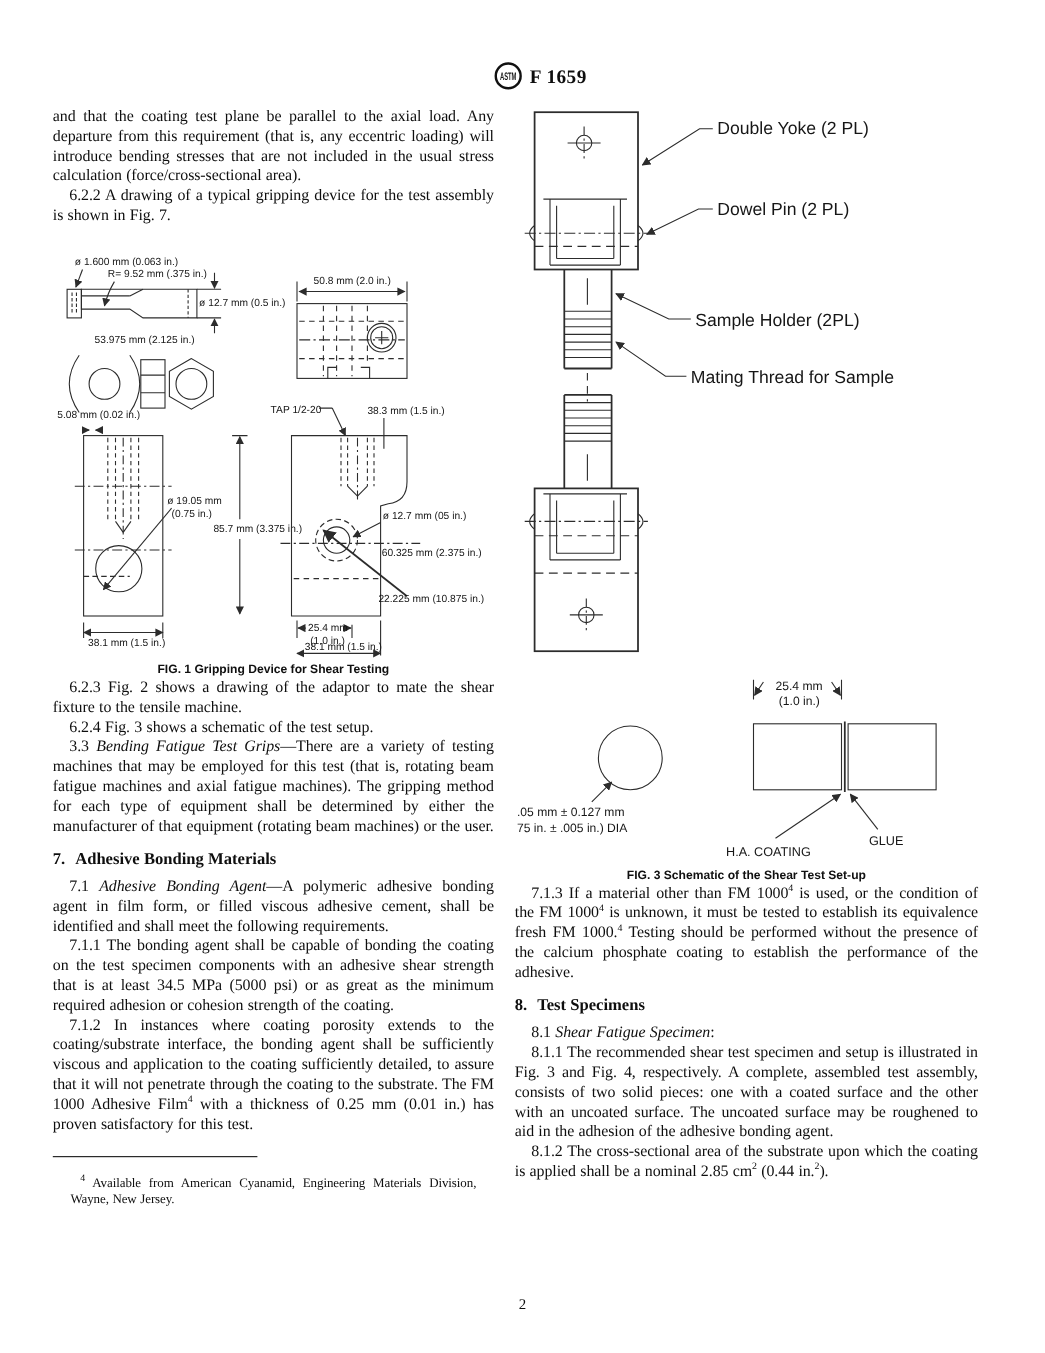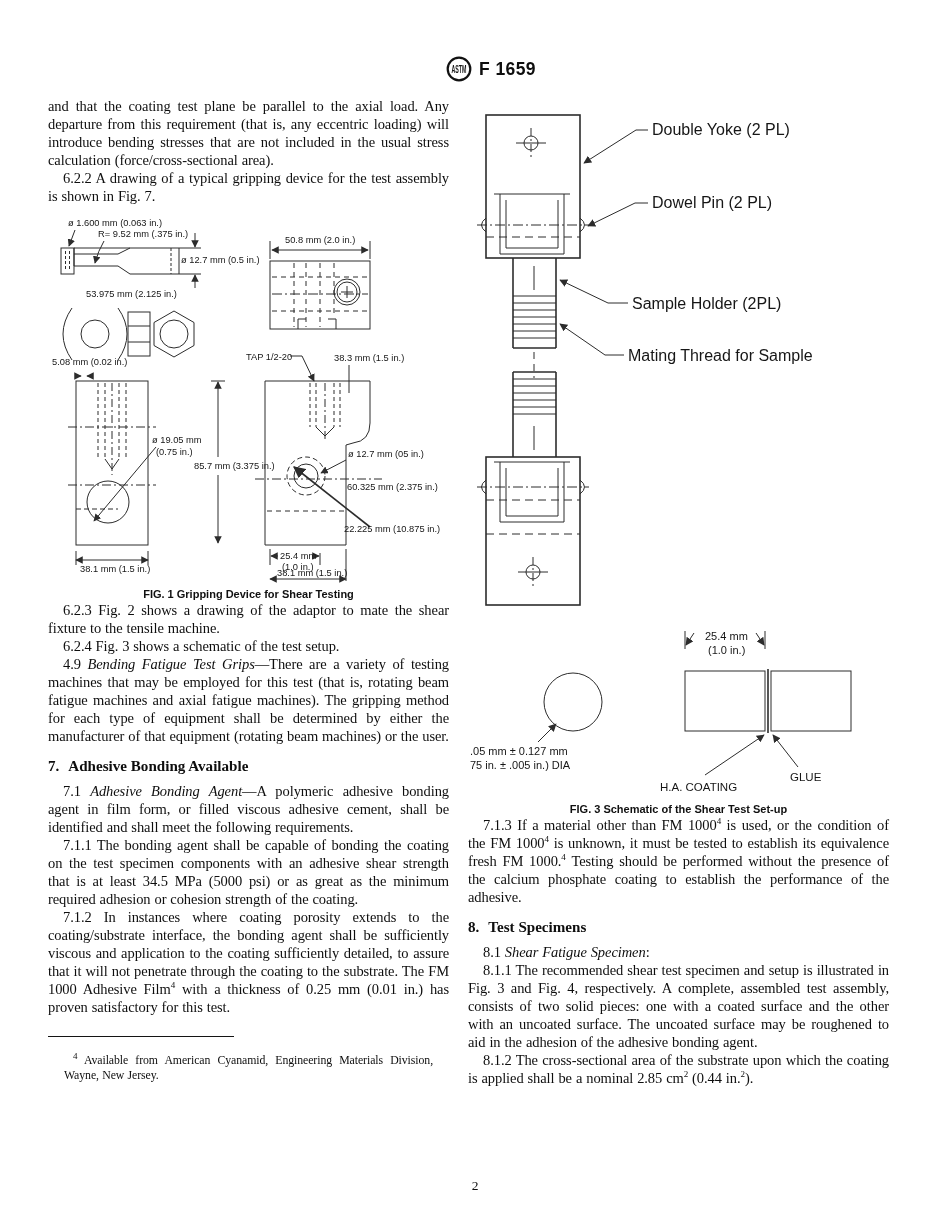--- a/index.html
+++ b/index.html
@@ -1,30 +1,30 @@
 <!DOCTYPE html>
 <html><head>
 <meta charset="utf-8">
 <style>
   html,body{margin:0;padding:0;background:#fff;}
   .page{position:relative;width:950px;height:1230px;background:#fff;
         font-family:"Liberation Serif",serif;color:#0e0e0e;overflow:hidden;}
   .header{position:absolute;top:56px;left:16px;width:100%;display:flex;
           justify-content:center;align-items:center;gap:7px;}
-  .code{font-family:Liberation Sans, sans-serif;font-weight:bold;font-size:17.5px;letter-spacing:.4px;}
-  .cols{position:absolute;top:97px;left:48px;display:flex;gap:19px;align-items:center;}
+  .code{font-family:Liberation Serif, serif;font-weight:bold;font-size:17.5px;letter-spacing:.4px;}
+  .cols{position:absolute;top:97px;left:48px;display:flex;gap:19px;}
   .col-l{width:401px;}
   .col-r{width:421px;}
   p.body{margin:0;font-size:14.5px;line-height:18px;text-align:justify;letter-spacing:-0.08px;word-spacing:.4px;}
   p.ind{text-indent:15px;}
   .sect{margin:13px 0 7px 0;font-size:15.1px;font-weight:bold;}
   .sect .num{margin-right:9px;}
   .fig{margin:0;}
   .fig svg{display:block;}
-  .fig1wrap{margin-top:8px;}
+  .fig1wrap{margin-top:23px;}
   .fig3wrap{margin-top:15px;}
   .caption{font-family:"Liberation Sans",sans-serif;font-weight:bold;font-size:11px;
            line-height:14px;text-align:center;color:#101010;margin-top:2px;}
   .sp623{margin-top:22px;}
   .sp713{margin-top:26px;}
   .footnote{margin-top:20px;font-size:11.8px;line-height:15px;text-align:justify;text-indent:9px;}
   .fnrule{width:186px;border:0;border-top:1.2px solid #141414;margin:0 0 10px 0;}
   .pagenum{position:absolute;left:0;bottom:36px;width:100%;text-align:center;font-size:13.5px;}
   sup{font-size:9px;line-height:0;}
   svg text{font-family:"Liberation Sans",sans-serif;fill:#161616;}
@@ -181,23 +181,23 @@
             <text class="t9" x="234" y="357">(1.0 in.)</text>
             <line class="ln" x1="222" y1="366" x2="298" y2="366" marker-start="url(#f1a)" marker-end="url(#f1a)"></line>
             <text class="t9" x="229" y="363">38.1 mm (1.5 in.)</text>
           </g>
         </svg>
         <figcaption class="caption">FIG. 1 Gripping Device for Shear Testing</figcaption>
       </figure>
 
       <p class="body ind sp623">6.2.3 Fig. 2 shows a drawing of the adaptor to mate the shear fixture to the tensile machine.</p>
       <p class="body ind">6.2.4 Fig. 3 shows a schematic of the test setup.</p>
-      <p class="body ind"><span>4.9 </span><i>Bending Fatigue Test Grips</i><span>—There are a variety of testing machines that may be employed for this test (that is, rotating beam fatigue machines and axial fatigue machines). The gripping method for each type of equipment shall be determined by either the manufacturer of that equipment (rotating beam machines) or the user.</span></p>
-
-      <h3 class="sect"><span class="num">7.</span><span>Adhesive Bonding Available</span></h3>
+      <p class="body ind"><span>3.3 </span><i>Bending Fatigue Test Grips</i><span>—There are a variety of testing machines that may be employed for this test (that is, rotating beam fatigue machines and axial fatigue machines). The gripping method for each type of equipment shall be determined by either the manufacturer of that equipment (rotating beam machines) or the user.</span></p>
+
+      <h3 class="sect"><span class="num">7.</span><span>Adhesive Bonding Materials</span></h3>
 
       <p class="body ind"><span>7.1 </span><i>Adhesive Bonding Agent</i><span>—A polymeric adhesive bonding agent in film form, or filled viscous adhesive cement, shall be identified and shall meet the following requirements.</span></p>
       <p class="body ind">7.1.1 The bonding agent shall be capable of bonding the coating on the test specimen components with an adhesive shear strength that is at least 34.5 MPa (5000 psi) or as great as the minimum required adhesion or cohesion strength of the coating.</p>
       <p class="body ind"><span>7.1.2 In instances where coating porosity extends to the coating/substrate interface, the bonding agent shall be sufficiently viscous and application to the coating sufficiently detailed, to assure that it will not penetrate through the coating to the substrate. The FM 1000 Adhesive Film</span><sup>4</sup><span> with a thickness of 0.25 mm (0.01 in.) has proven satisfactory for this test.</span></p>
 
       <div class="footnote">
         <hr class="fnrule">
         <p class="body" style="font-size:11.8px;line-height:15px;margin:16px"><sup>4</sup><span> Available from American Cyanamid, Engineering Materials Division, Wayne, New Jersey.</span></p>
       </div>
     </div>

